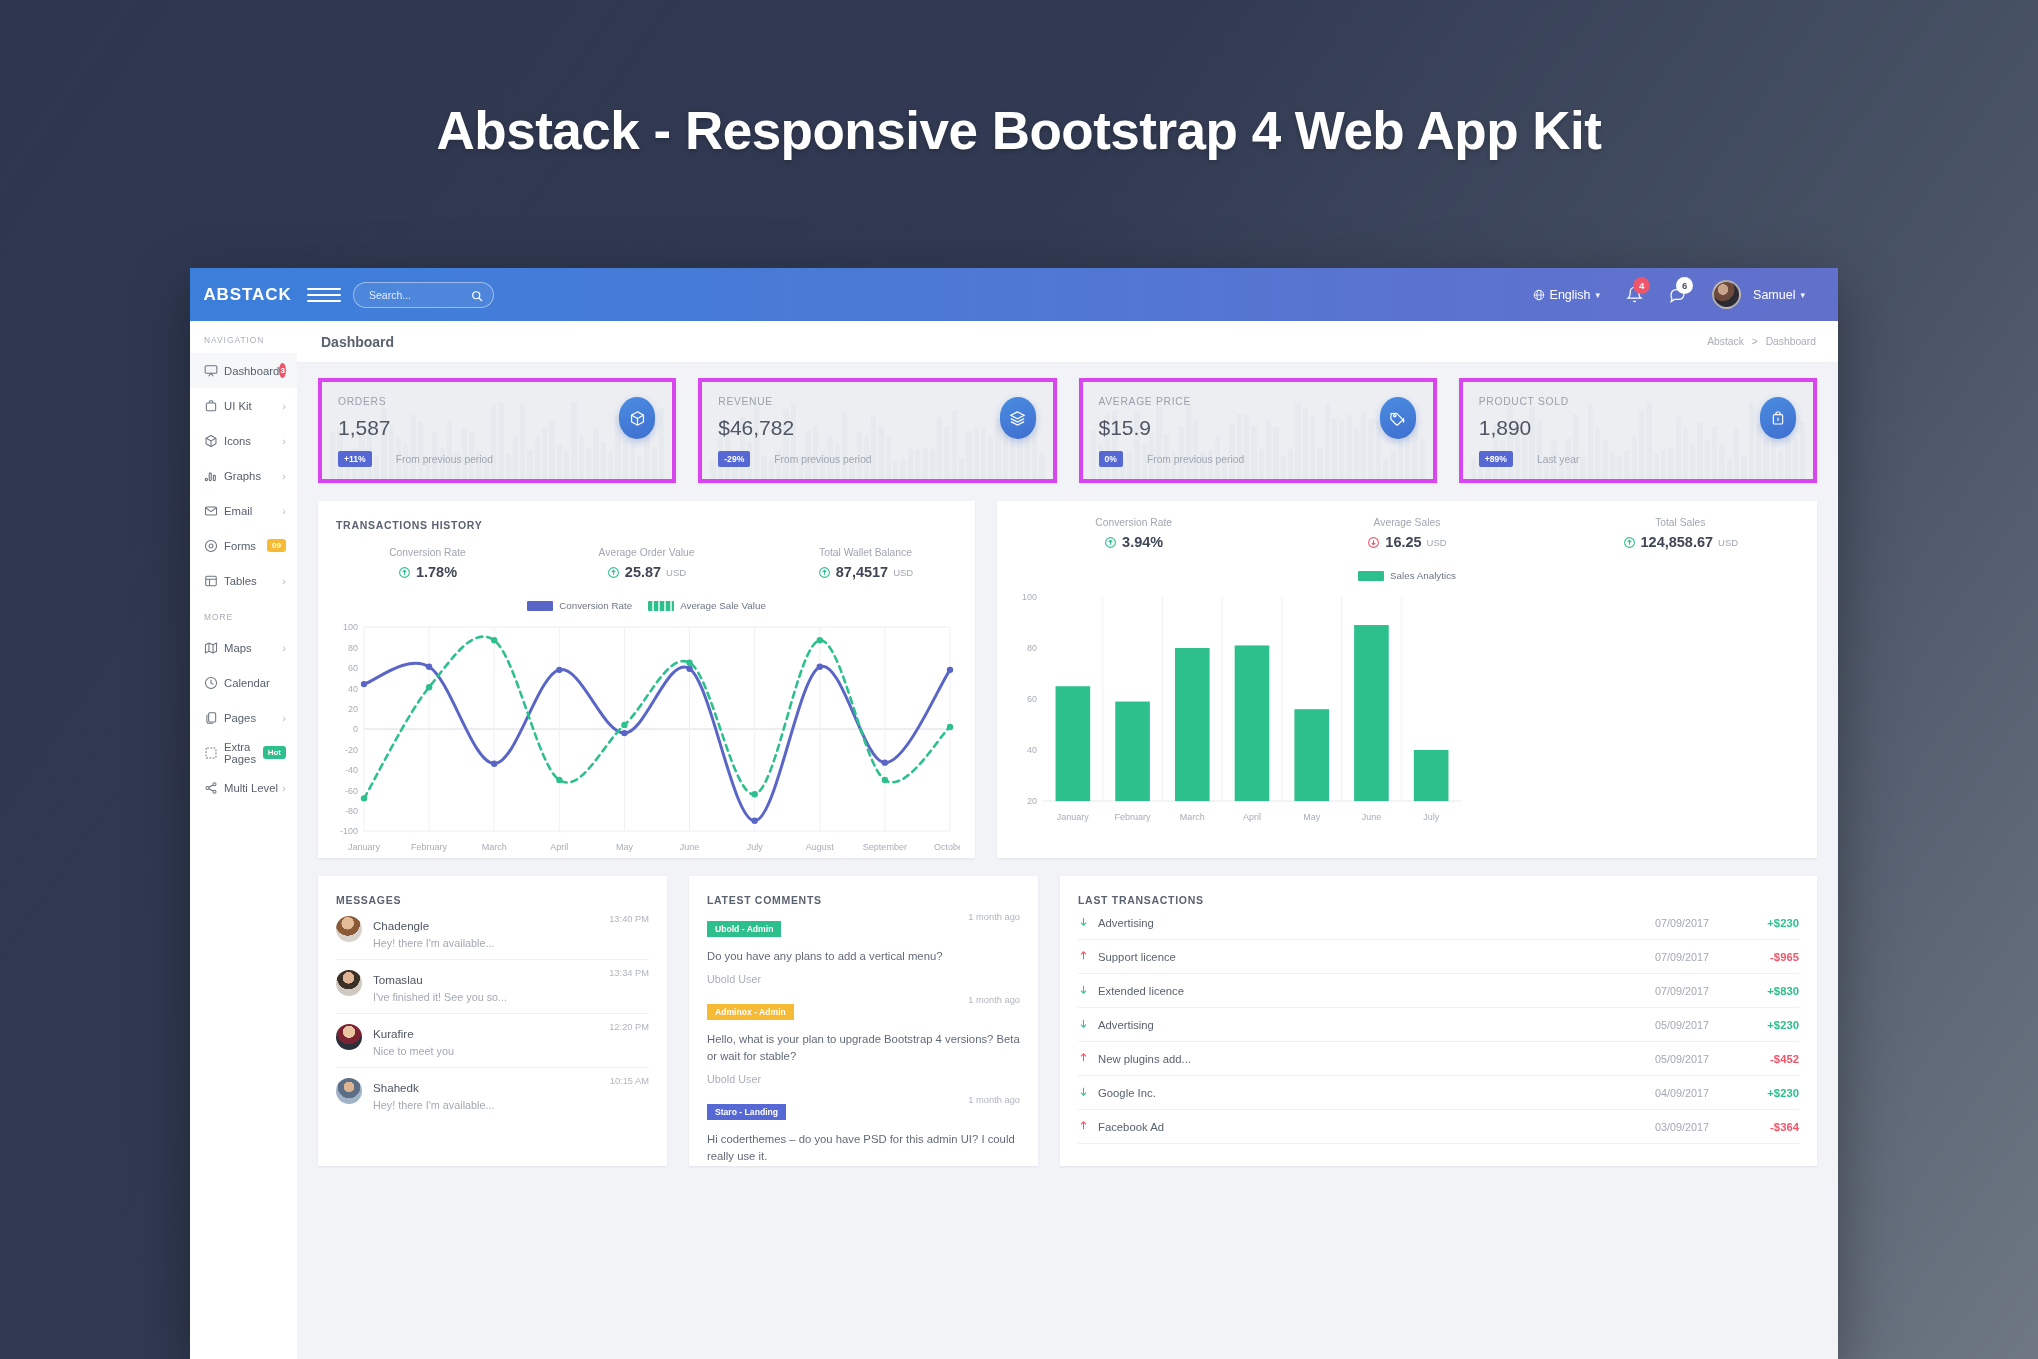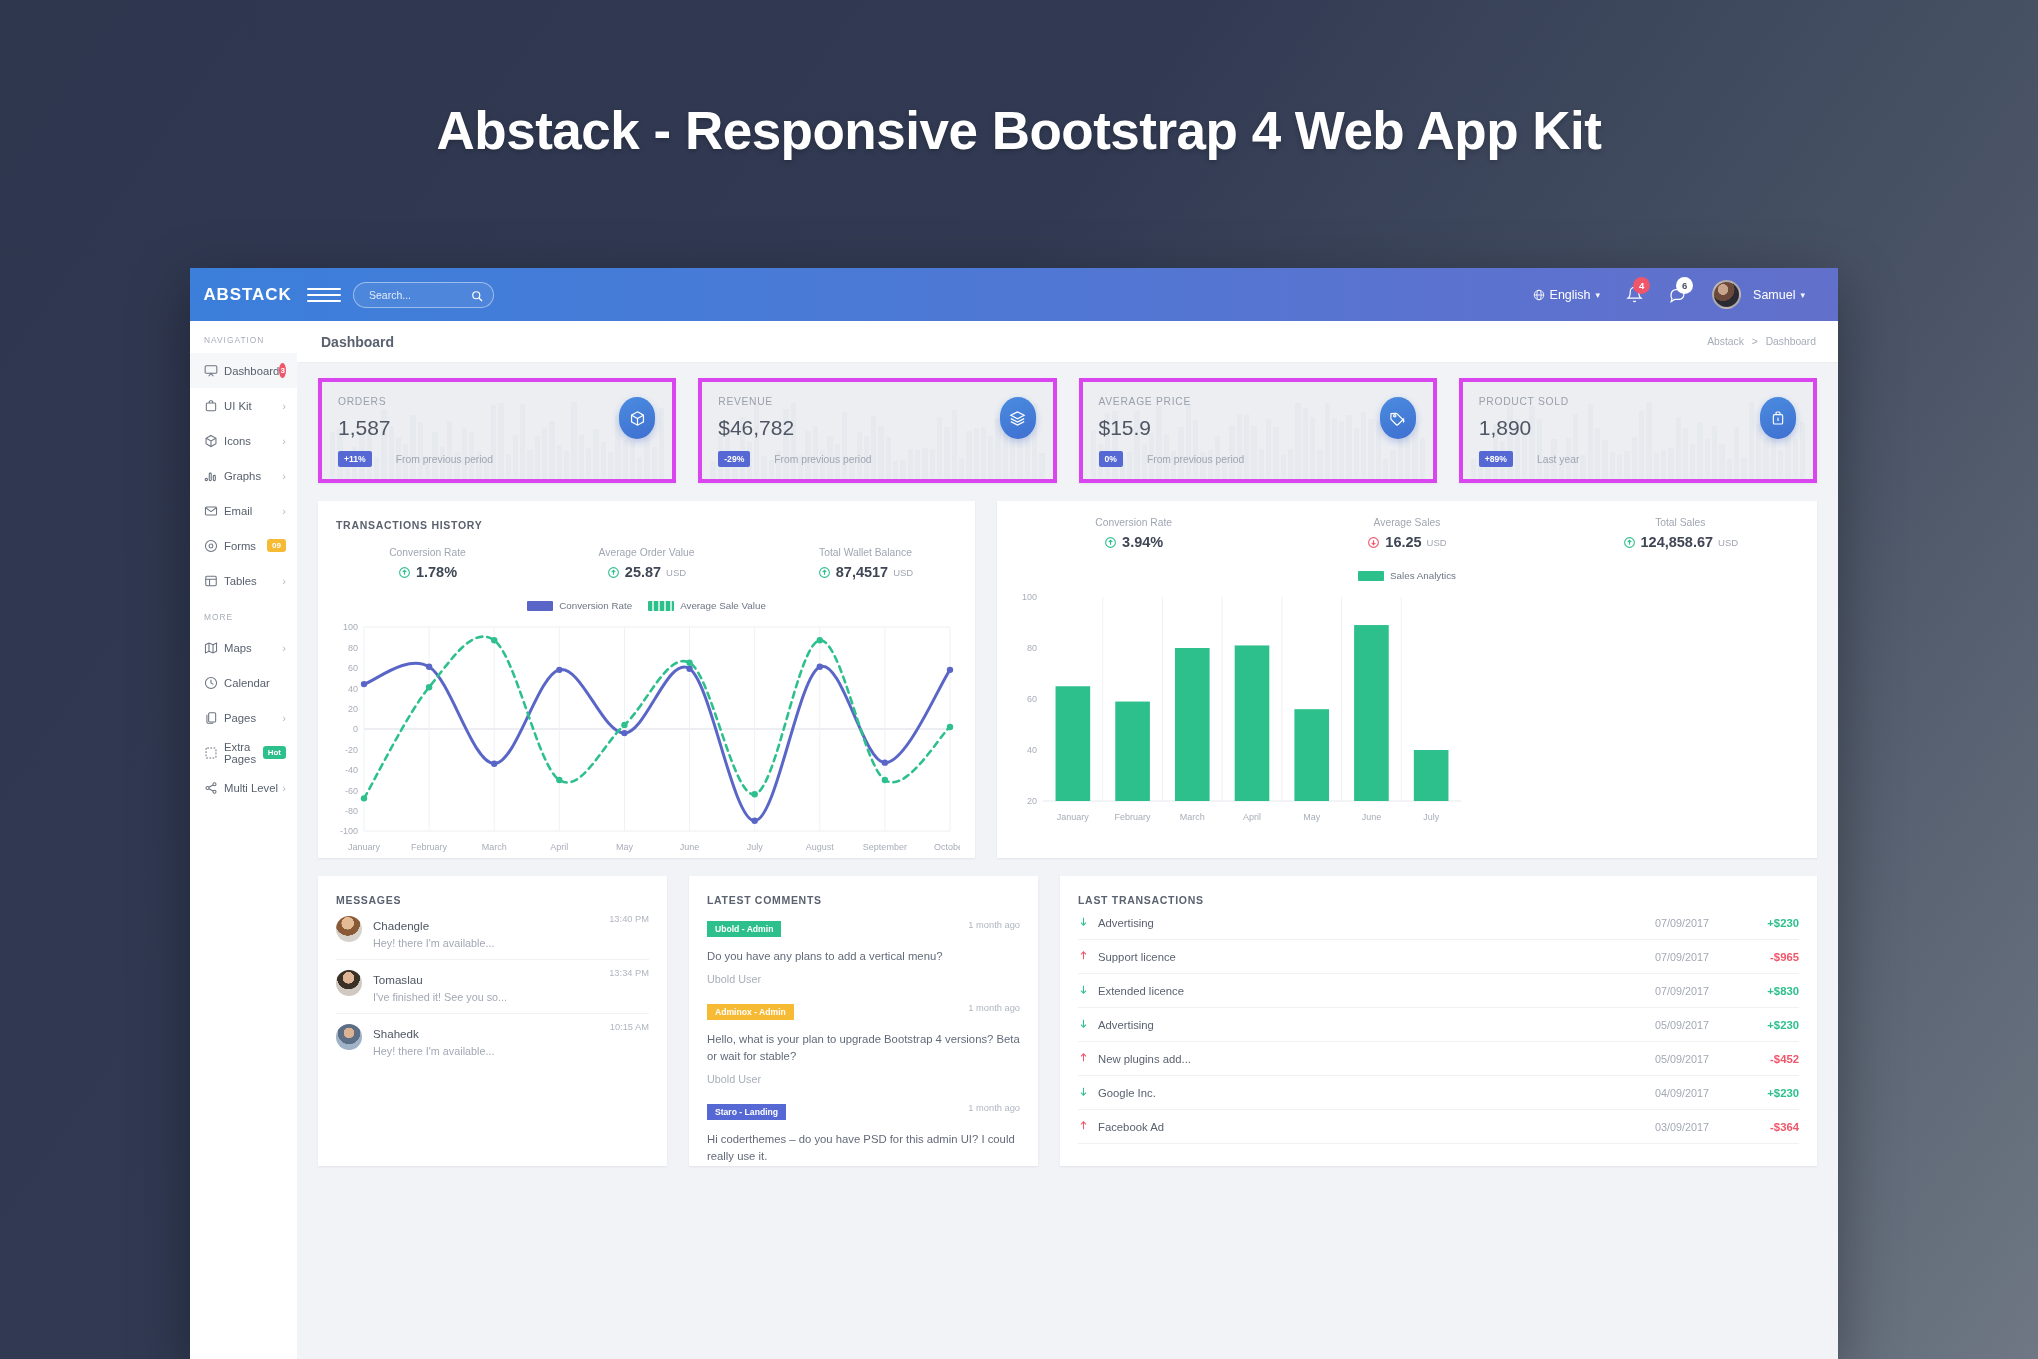--- a/index.html
+++ b/index.html
@@ -158,21 +158,21 @@
   .av2 { background: radial-gradient(circle at 48% 30%, #e0b596 0 25%, #3b3026 26% 50%, #cfc9c2 51% 100%); }
   .av3 { background: radial-gradient(circle at 50% 32%, #edc6a5 0 24%, #b5436a 25% 46%, #efe9e2 47% 100%); }
   .av4 { background: radial-gradient(circle at 50% 30%, #e8c4a0 0 27%, #7b2232 28% 55%, #2a2f3a 56% 100%); }
   .av5 { background: radial-gradient(circle at 50% 34%, #dcb392 0 24%, #5c6e86 25% 52%, #9fb2c6 53% 100%); }
   .m-name { font-size: 11.6px; color: #4e5663; }
   .m-text { font-size: 10.8px; color: #a3a8b4; margin-top: 3px; }
   .m-time { position: absolute; right: 0; top: 8px; font-size: 9.3px; color: #b0b5c0; }
 
   .com-row { padding: 12px 0 4px; position: relative; }
   .tagp { display: inline-block; color: #fff; font-size: 8.6px; font-weight: bold; padding: 3px 8px; border-radius: 0; }
-  .c-time { position: absolute; right: 0; top: 14px; font-size: 9.3px; color: #b0b5c0; }
+  .c-time { position: absolute; right: 0; top: 6px; font-size: 9.3px; color: #b0b5c0; }
   .c-body { font-size: 11.3px; color: #626a79; margin-top: 11px; line-height: 1.45; }
   .c-user { font-size: 10.8px; color: #a9aeba; margin-top: 9px; }
 
   .tx-row { display: flex; align-items: center; padding: 10px 0; border-bottom: 1px solid #f0f1f4; font-size: 11.3px; }
   .tx-ico { width: 20px; flex: 0 0 20px; }
   .tx-name { flex: 1; color: #5a6270; }
   .tx-date { color: #a3a8b4; font-size: 10.8px; margin-right: 34px; }
   .tx-amt { width: 56px; text-align: right; font-weight: bold; font-size: 11.3px; }
   .up { color: #2ec08c; }
   .down { color: #f0566a; }
@@ -850,20 +850,25 @@
                   <span class="m-ava av1"></span>
                   <span style="flex:1"><span class="m-name">Chadengle</span><div class="m-text">Hey! there I'm available...</div></span>
                   <span class="m-time">13:40 PM</span>
                 </div>
                 <div class="msg-row">
                   <span class="m-ava av2"></span>
                   <span style="flex:1"><span class="m-name">Tomaslau</span><div class="m-text">I've finished it! See you so...</div></span>
                   <span class="m-time">13:34 PM</span>
                 </div>
                 <div class="msg-row">
+                  <span class="m-ava av4"></span>
+                  <span style="flex:1"><span class="m-name">Kurafire</span><div class="m-text">Nice to meet you</div></span>
+                  <span class="m-time">12:20 PM</span>
+                </div>
+                <div class="msg-row">
                   <span class="m-ava av5"></span>
                   <span style="flex:1"><span class="m-name">Shahedk</span><div class="m-text">Hey! there I'm available...</div></span>
                   <span class="m-time">10:15 AM</span>
                 </div>
               </div>
           </div>
 
           <div class="panel p-com">
             <div class="card-h">LATEST COMMENTS</div>
             <div class="p-body" id="comList">

